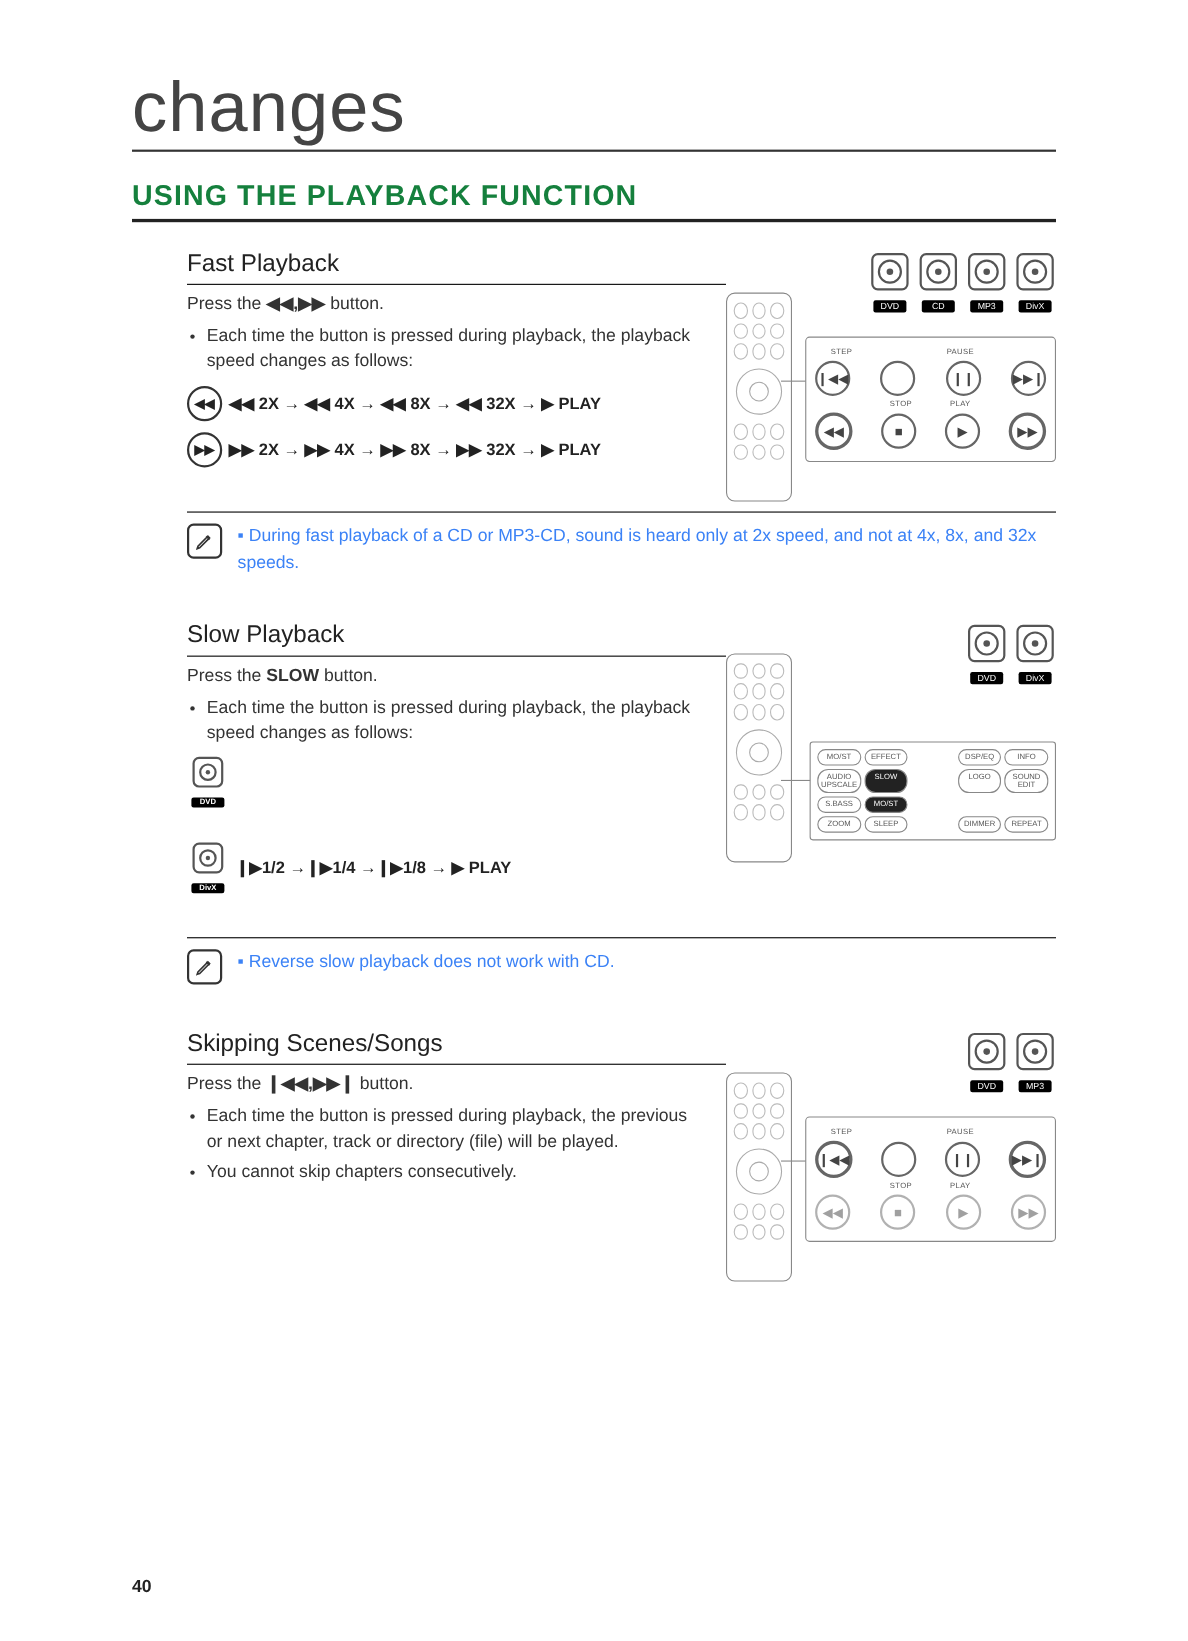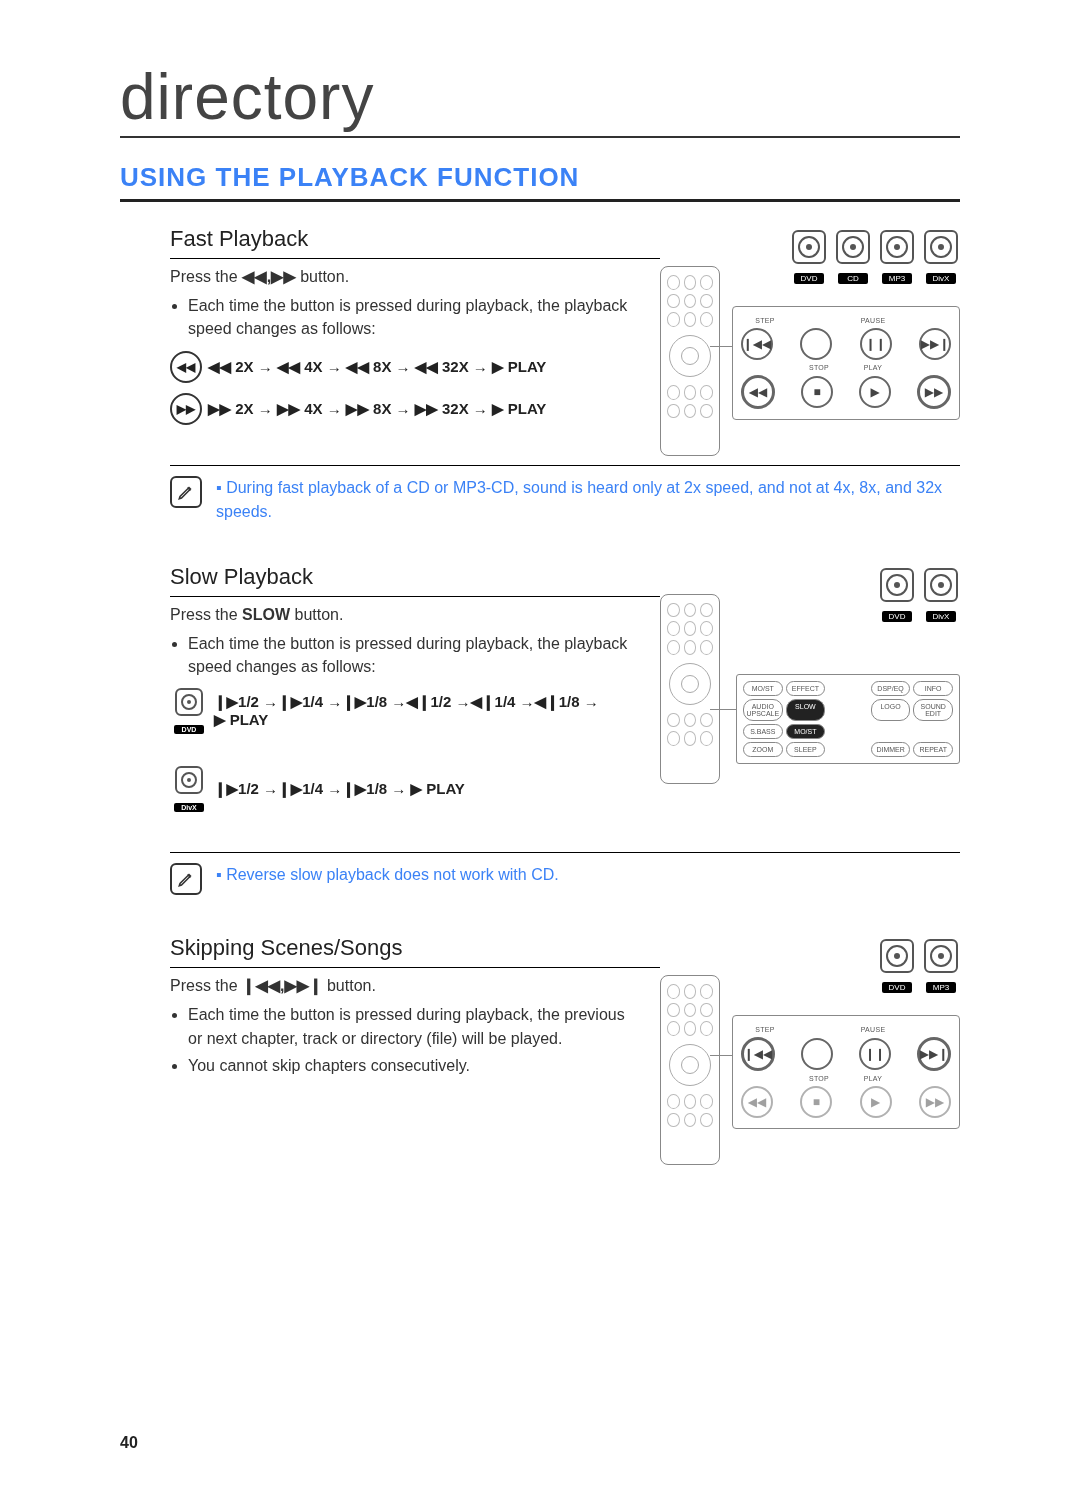--- a/index.html
+++ b/index.html
@@ -31,21 +31,21 @@
   }
   .section-title {
     font-size: 26px;
     font-weight: 700;
     letter-spacing: 1px;
     text-transform: uppercase;
     border-bottom: 3px solid #222;
     padding-bottom: 6px;
     margin-top: 20px;
     margin-bottom: 24px;
-    color: #3b82f6;
+    color: #15803d;
   }
   .sub-block {
     margin-left: 50px;
     margin-bottom: 36px;
     position: relative;
   }
   .sub-heading {
     font-size: 22px;
     font-weight: 400;
     border-bottom: 1px solid #000;
@@ -310,21 +310,21 @@
 
   
   .section-gap { height: 40px; }
 
 </style>
 </head>
 <body>
 
 <div class="page">
 
-  <div class="chapter-title">directory</div>
+  <div class="chapter-title">changes</div>
   <div class="section-title">USING THE PLAYBACK FUNCTION</div>
 
   <div class="sub-block">
     <div class="sub-heading">Fast Playback</div>
 
     <div class="badges">
       <span class="badge">
           <span class="ring">
             <span class="inner">
               <span class="dot"></span>
@@ -478,24 +478,20 @@
 
     <div class="seq-line">
       <span class="badge inline">
           <span class="ring" style="width:24px;height:24px">
             <span class="inner" style="width:12px;height:12px">
               <span class="dot" style="width:4px;height:4px"></span>
             </span>
           </span>
           <span class="lbl" style="font-size:7px">DVD</span>
         </span>
-      <span style="display:inline-block;max-width:400px">
-        <span>❙▶1/2 →❙▶1/4 →❙▶1/8 →◀❙1/2 →◀❙1/4 →◀❙1/8 →</span><br>
-        <span>▶ PLAY</span>
-      </span>
     </div>
 
     <div style="height:12px"></div>
 
     <div class="seq-line">
       <span class="badge inline">
           <span class="ring" style="width:24px;height:24px">
             <span class="inner" style="width:12px;height:12px">
               <span class="dot" style="width:4px;height:4px"></span>
             </span>

